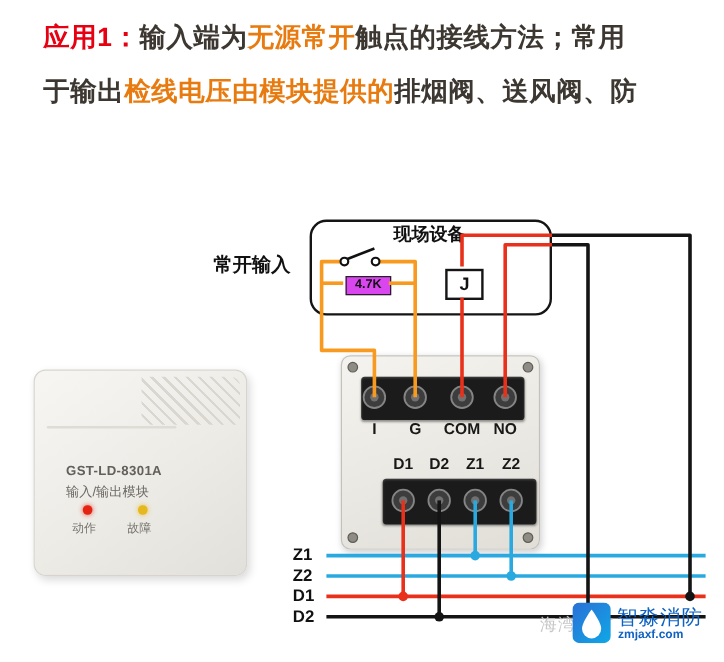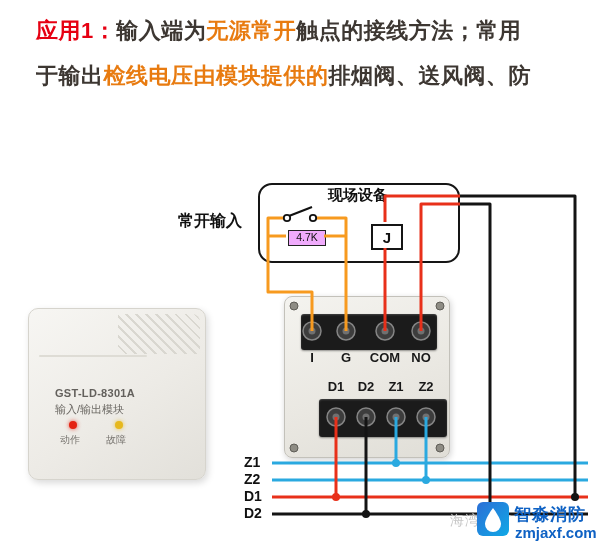--- a/index.html
+++ b/index.html
@@ -21,21 +21,21 @@
 
   
   .field-box{position:absolute;left:258px;top:183px;width:202px;height:80px;
              border:2.5px solid #151515;border-radius:14px}
   .field-label{position:absolute;left:36px;top:1px;width:124px;text-align:center;
                font-size:15px;font-weight:700;color:#111;background:transparent}
   .j-box{position:absolute;left:111px;top:39px;width:32px;height:26px;border:2px solid #151515;
          background:#fff;display:flex;align-items:center;justify-content:center;
          font-size:15px;font-weight:700;color:#111}
   .res-box{position:absolute;left:28px;top:45px;width:38px;height:16px;border:1.5px solid #222;
-           background:#f0abfc;font-size:10.5px;font-weight:400;text-align:center;line-height:13px;color:#111}
+           background:#d946ef;font-size:10.5px;font-weight:700;text-align:center;line-height:13px;color:#111}
 
   
   .tblock{position:absolute;left:284px;top:296px;width:166px;height:162px;
           background:linear-gradient(160deg,#f4f3ef 0%,#eae8e2 55%,#e0ded7 100%);
           border:1px solid #c3c1ba;border-radius:8px;box-shadow:1px 2px 6px rgba(0,0,0,.18)}
   .strip{position:absolute;background:#1b1b1b;border-radius:3px;
          box-shadow:inset 0 1px 2px rgba(255,255,255,.18),0 1px 2px rgba(0,0,0,.4)}
   .strip-top{left:16px;top:17px;width:136px;height:36px}
   .strip-bot{left:34px;top:102px;width:128px;height:38px}
   .tlab{position:absolute;width:40px;text-align:center;font-size:13px;font-weight:700;color:#181818}
@@ -59,23 +59,23 @@
   .ledlab.a{left:31px;top:124px}
   .ledlab.b{left:77px;top:124px}
 
   
   .wires{position:absolute;left:0;top:0;z-index:5;pointer-events:none}
 
   
   .wm-ghost{position:absolute;left:450px;top:512px;font-size:14px;color:#c6c6c6;
             letter-spacing:1px;z-index:6}
   .wm-logo{position:absolute;left:477px;top:502px;width:32px;height:34px;z-index:7}
-  .wm-brand{position:absolute;left:514px;top:503px;font-size:17px;font-weight:700;color:#0f62c4;
+  .wm-brand{position:absolute;left:514px;top:503px;font-size:17px;font-weight:400;color:#0f62c4;
             letter-spacing:1px;z-index:7}
-  .wm-site{position:absolute;left:515px;top:524px;font-size:15px;font-weight:700;color:#0f62c4;z-index:7}
+  .wm-site{position:absolute;left:515px;top:524px;font-size:10px;font-weight:700;color:#0f62c4;z-index:7}
 </style>
 </head>
 <body>
 
 <div class="stage">
 
   <div class="intro">
     <div>
       <span class="c-red">应用1：</span><span class="c-dark">输入端为</span><span class="c-orange">无源常开</span><span class="c-dark">触点的接线方法；常用</span>
     </div>

